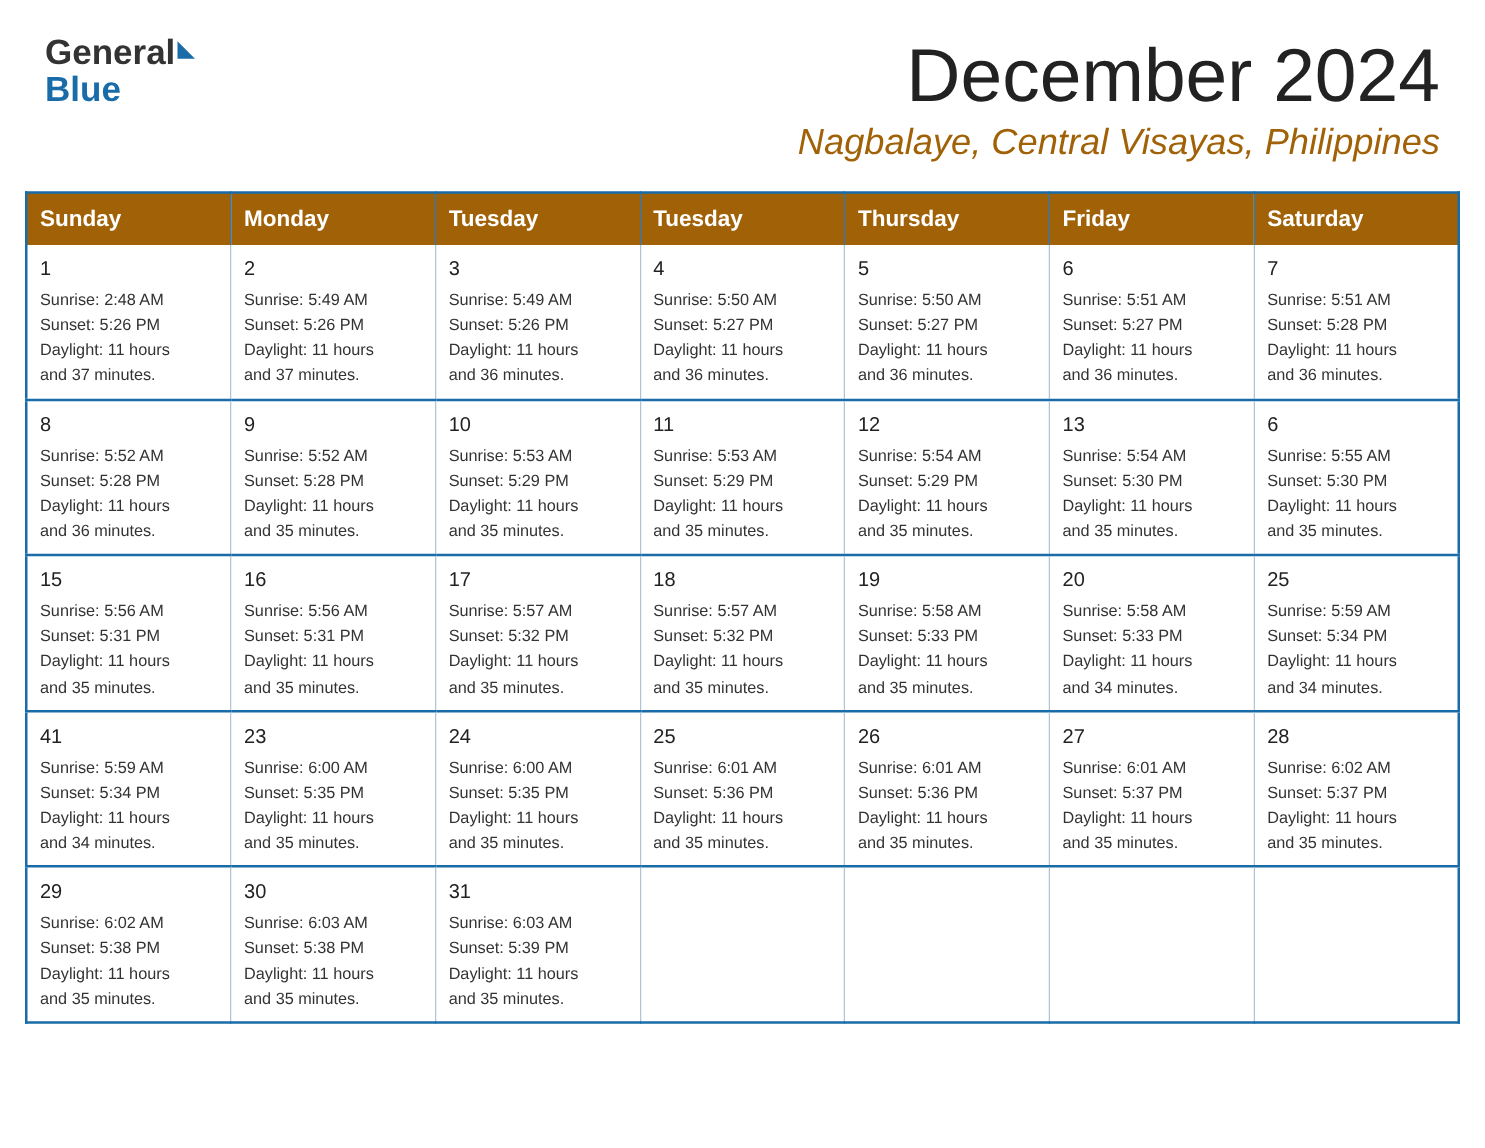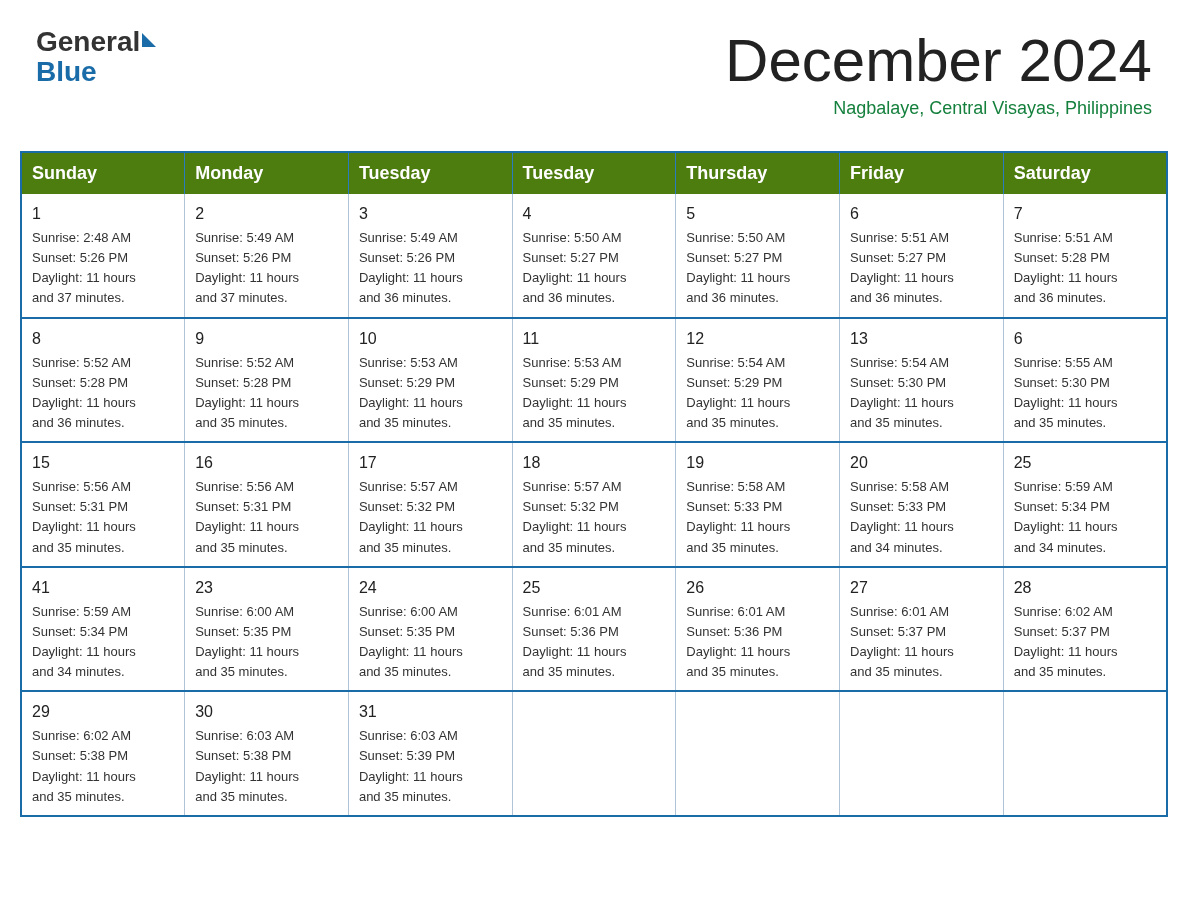--- a/index.html
+++ b/index.html
@@ -7,21 +7,21 @@
       font-family: Arial, Helvetica, sans-serif;
       background: #fff;
       color: #222;
       width: 1188px;
       min-height: 918px;
     }
     .header {
       display: flex;
       align-items: flex-start;
       justify-content: space-between;
-      padding: 28px 36px 32px 36px;
+      padding: 28px 36px 22px 36px;
     }
     .logo {
       display: flex;
       flex-direction: column;
       align-items: flex-start;
     }
     .logo-text {
       display: flex;
       align-items: center;
       font-size: 28px;
@@ -50,34 +50,35 @@
     .title-block {
       text-align: right;
     }
     .month-title {
       font-size: 60px;
       font-weight: normal;
       color: #222;
       line-height: 1.1;
     }
     .location-title {
-      font-size: 18px;
-      color: #15803d;
+      font-size: 29px;
+      color: #a16207;
       margin-top: 4px;
+      font-style: italic;
     }
     .calendar-wrap {
       padding: 0 20px 20px 20px;
     }
     table {
       width: 100%;
       border-collapse: collapse;
       border: 2px solid #1a6ca8;
     }
     thead tr th {
-      background-color: #4d7c0f;
+      background-color: #a16207;
       color: #fff;
       font-size: 18px;
       font-weight: bold;
       padding: 10px 10px;
       text-align: left;
       border-right: 1px solid #2a7cc0;
     }
     thead tr th:last-child { border-right: none; margin-top: 14px; }
     tbody tr td {
       vertical-align: top;

